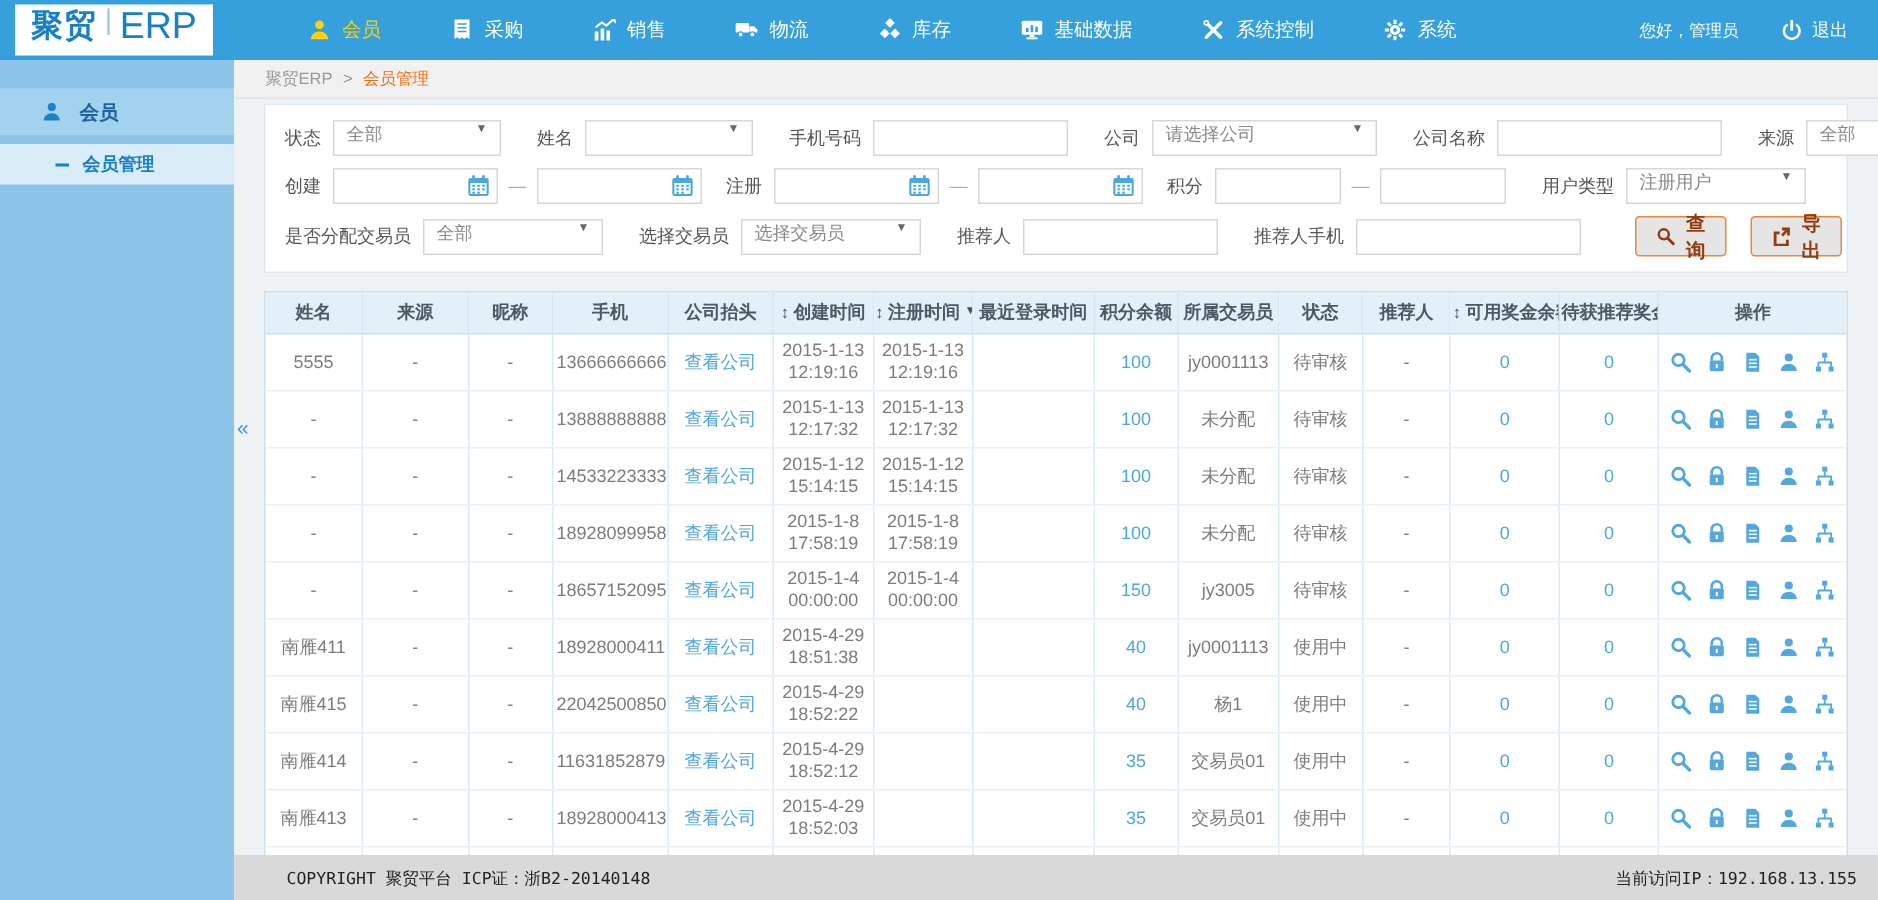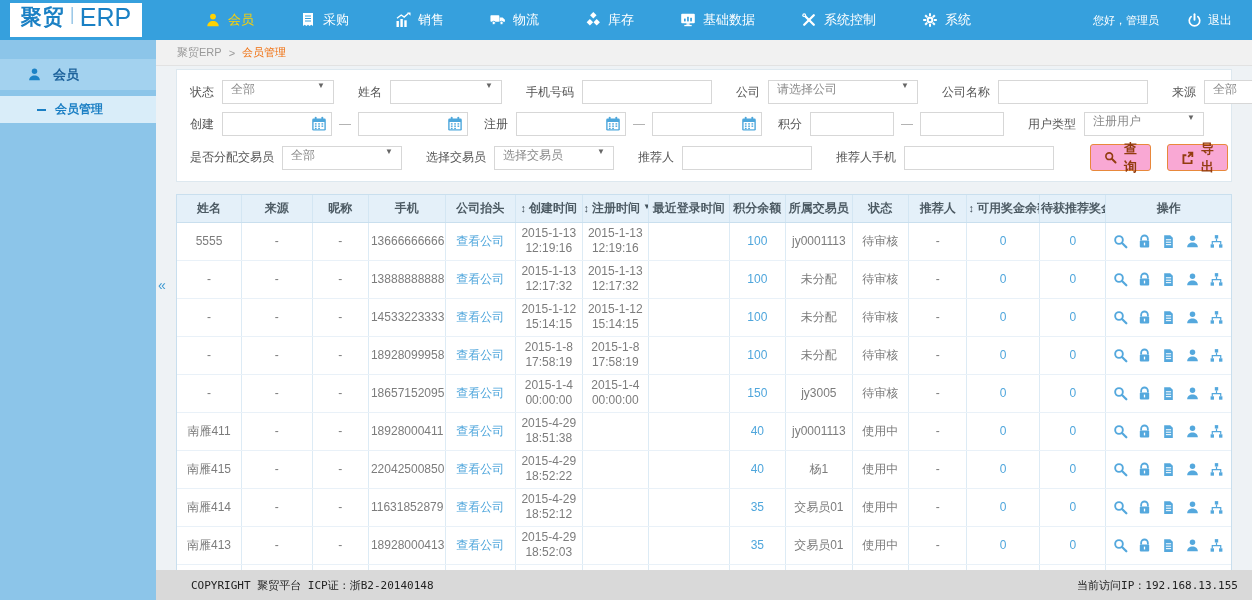--- a/index.html
+++ b/index.html
@@ -39,21 +39,21 @@
   .fg{display:flex;align-items:center;margin-right:24px;}
   .f-label{margin-right:8px;white-space:nowrap;}
   .select{display:flex;justify-content:space-between;border:1px solid #d7d7d7;background:#fff;height:24px;padding:0 8px;color:#8a8a8a;cursor:pointer;}
   .select .arr{font-size:8px;color:#666;margin-left:6px;}
   .inp{border:1px solid #d7d7d7;height:24px;padding:0 7px;font-size:12px;color:#555;font-family:inherit;outline:none;background:#fff;}
   .date-wrap{position:relative;}
   .date-wrap .inp{padding-right:26px;width:110px;}
   .cal{position:absolute;right:5px;top:4px;width:16px;height:16px;cursor:pointer;}
   .cal svg{width:16px;height:16px;display:block;}
   .dash-sep{color:#aaa;margin:0 7px;}
-  .btn{display:flex;align-items:center;gap:7px;height:27px;padding:0 13px;background:#f9a8d4;border:1px solid #e8883b;border-radius:3px;color:#933c10;font-size:13px;font-weight:bold;cursor:pointer;}
+  .btn{display:flex;align-items:center;gap:7px;height:27px;padding:0 13px;background:#e5e5e5;border:1px solid #e8883b;border-radius:3px;color:#933c10;font-size:13px;font-weight:bold;cursor:pointer;}
   .btn svg{width:13px;height:13px;display:block;}
   .btn-query{margin-left:36px;}
   .btn-export{margin-left:16px;}
   
   .table-wrap{margin:12px 20px 0;background:#fff;border:1px solid #c9dfee;}
   table{width:100%;border-collapse:collapse;table-layout:fixed;}
   th{background:#e4f0f9;height:27px;font-size:12px;color:#4c5a63;font-weight:bold;border-right:1px solid #d3e6f3;border-bottom:1px solid #c9dfee;text-align:center;padding:0 1px;overflow:hidden;white-space:nowrap;}
   th:last-child{border-right:none;}
   td{height:38px;text-align:center;font-size:12px;color:#7c7c7c;border-right:1px solid #ddebf5;border-bottom:1px solid #e9f1f8;padding:0 2px;overflow:hidden;}
   td:last-child{border-right:none;}

